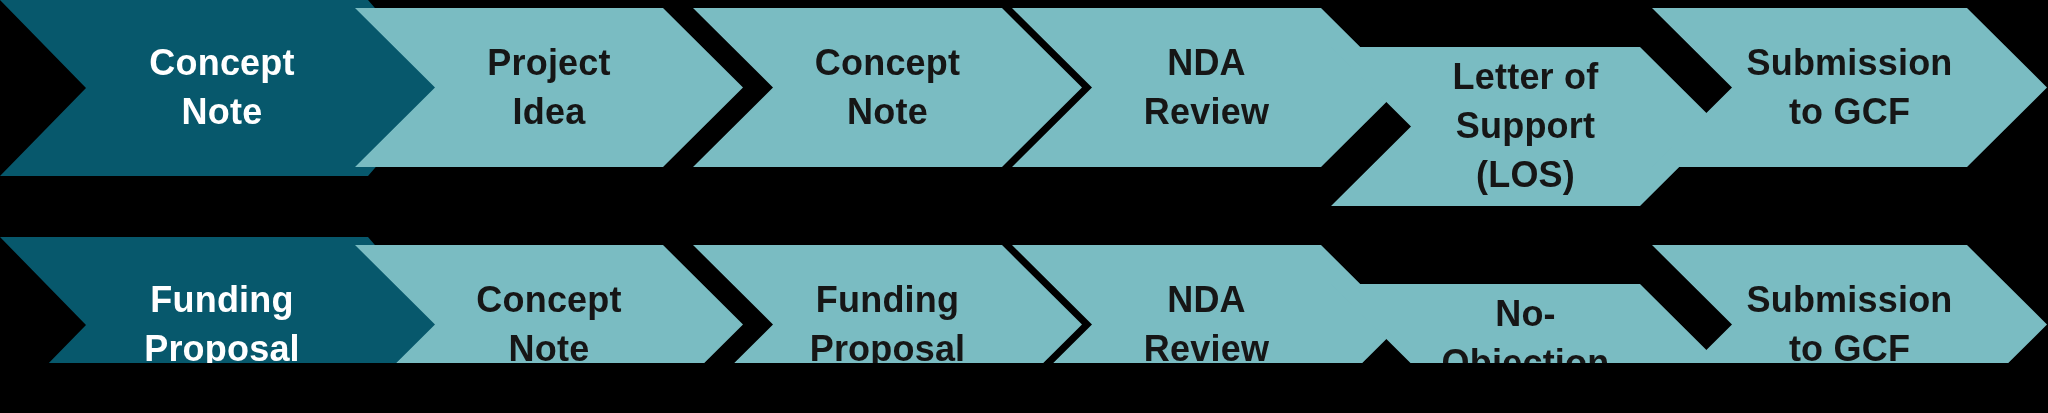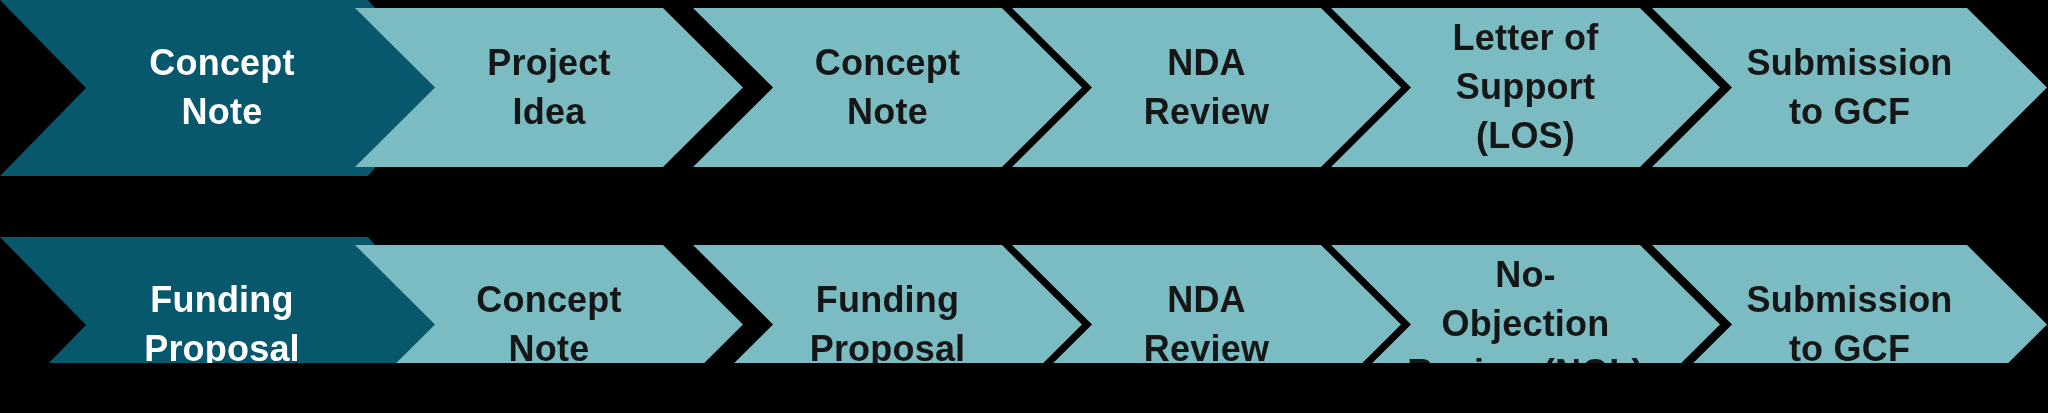--- a/index.html
+++ b/index.html
@@ -49,21 +49,21 @@
     align-items: center;
     justify-content: center;
   }
   .step-chevron .label {
     color: var(--dark-text, #161616);
   }
 
   .s1 { left: 355px;  width: 388px; clip-path: polygon(0 0, 308px 0, 388px 79.5px, 308px 159px, 0 159px, 80px 79.5px); }
   .s2 { left: 693px;  width: 389px; clip-path: polygon(0 0, 309px 0, 389px 79.5px, 309px 159px, 0 159px, 80px 79.5px); }
   .s3 { left: 1012px; width: 389px; clip-path: polygon(0 0, 309px 0, 389px 79.5px, 309px 159px, 0 159px, 80px 79.5px); }
-  .s4 { left: 1331px; width: 389px; clip-path: polygon(0 0, 309px 0, 389px 79.5px, 309px 159px, 0 159px, 80px 79.5px); }
+  .s4 { left: 1331px; width: 389px; clip-path: polygon(0 0, 309px 0, 389px 79.5px, 309px 159px, 0 159px, 80px 79.5px); margin-top: 39px; }
   .s5 { left: 1652px; width: 395px; clip-path: polygon(0 0, 315px 0, 395px 79.5px, 315px 159px, 0 159px, 80px 79.5px); }
 
   .label {
     white-space: pre-line;
     text-align: center;
     font-size: 36px;
     line-height: 1.36;
     font-weight: 600;
     letter-spacing: 0.2px;
   }

